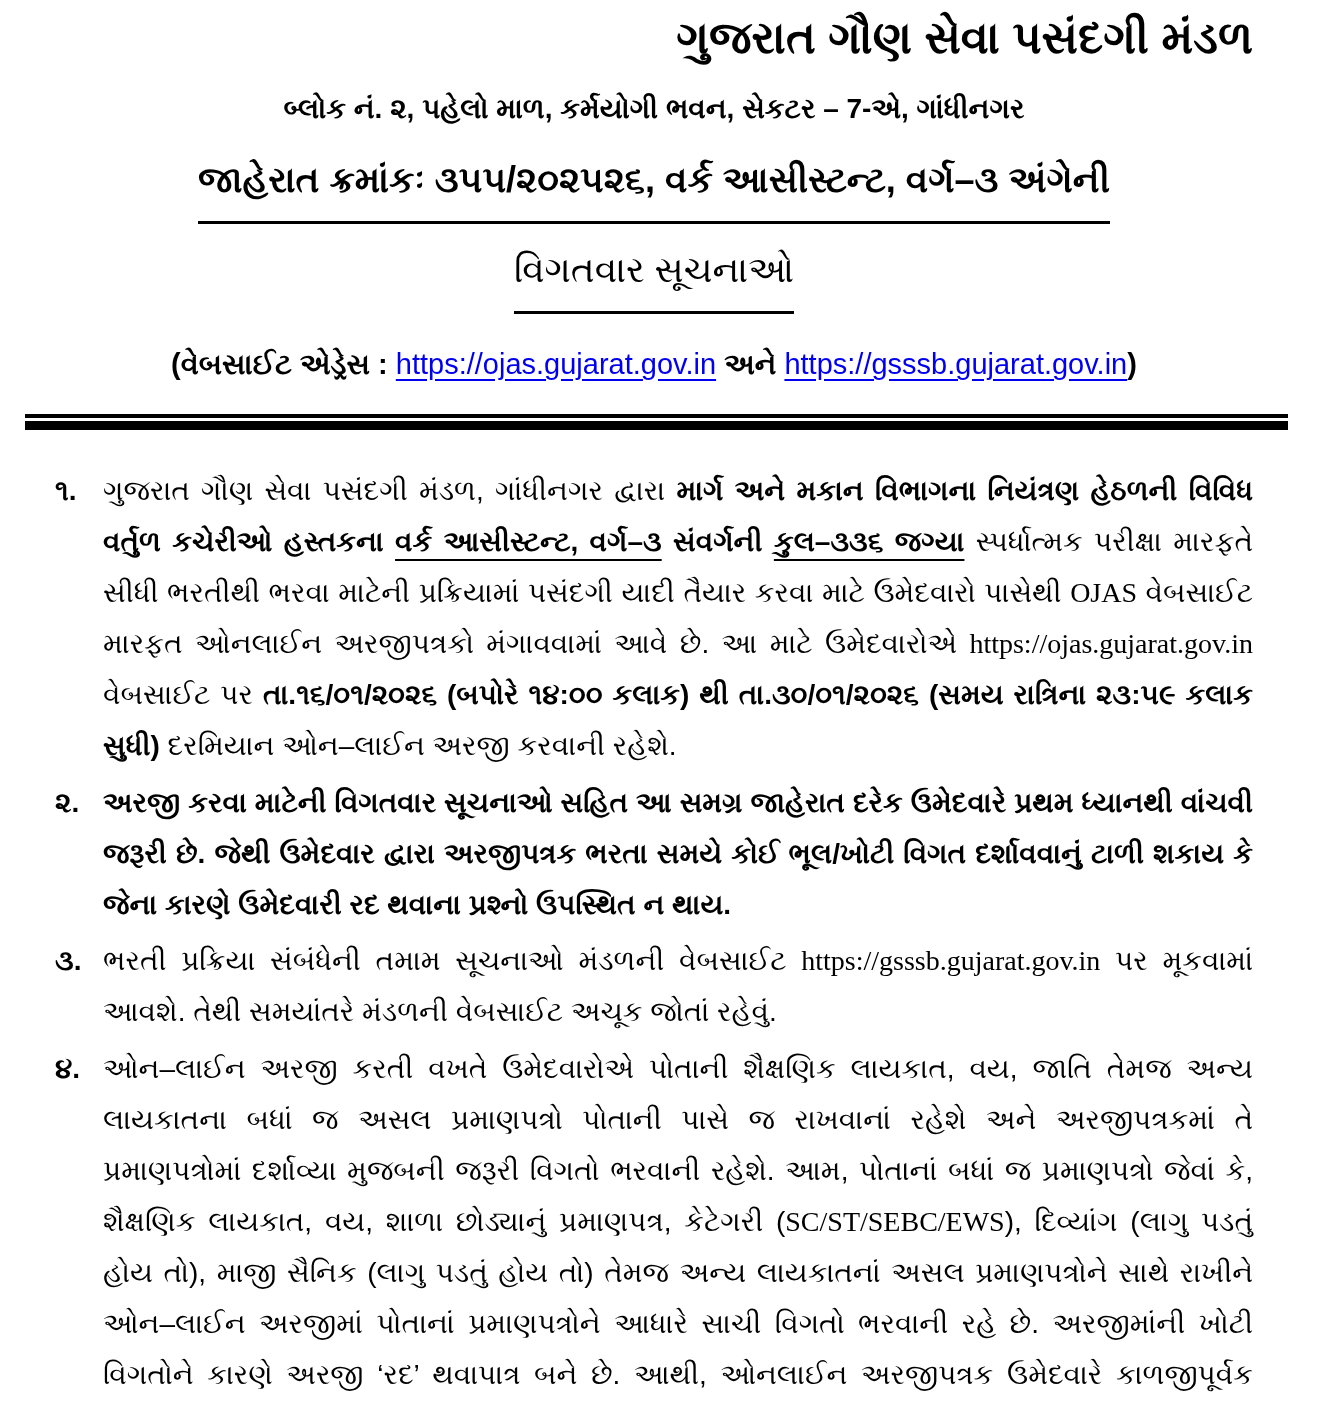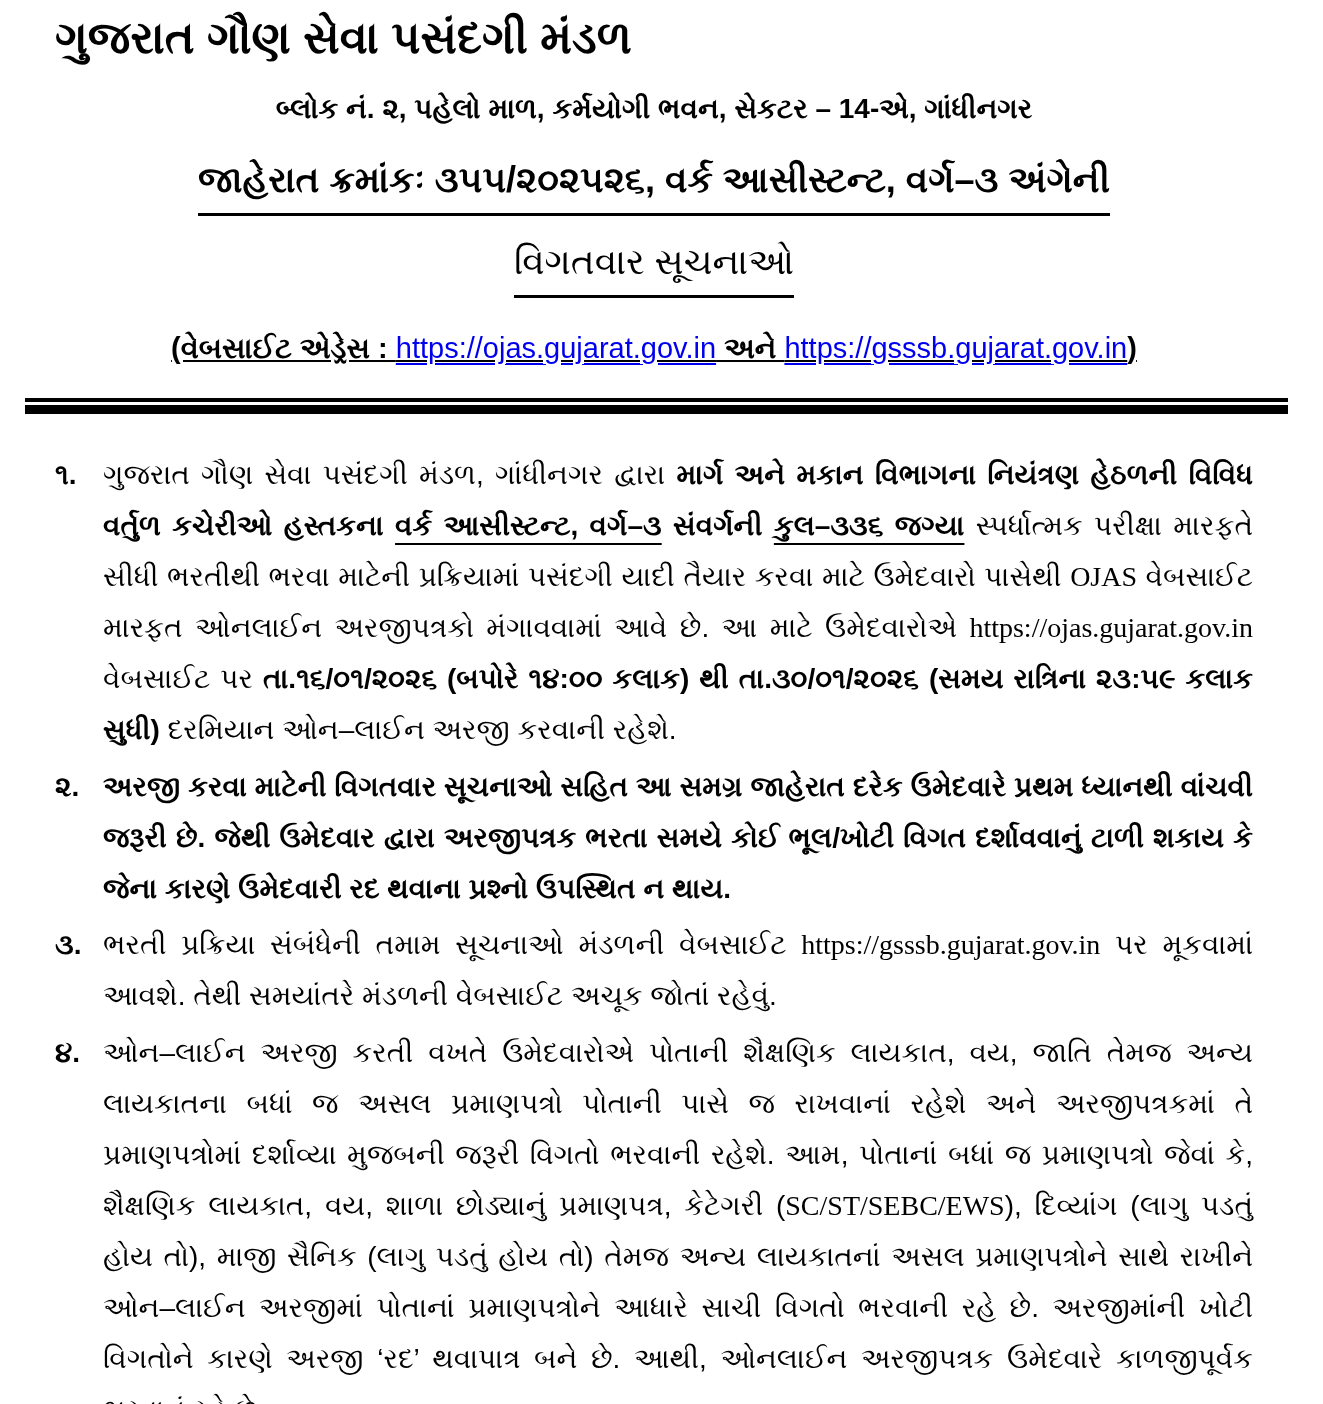--- a/index.html
+++ b/index.html
@@ -14,21 +14,21 @@
     overflow: hidden;
     font-family: "Liberation Sans", "DejaVu Sans", sans-serif;
   }
   .page {
     width: 1323px;
     box-sizing: border-box;
     padding: 6px 70px 0 55px;
   }
   
   .org-title {
-    text-align: left;
+    text-align: right;
     font-size: 45px;
     font-weight: bold;
     margin: 4px 0 0 0;
     line-height: 1.25;
   }
   .org-address {
     text-align: center;
     font-size: 28px;
     font-weight: bold;
     margin-top: 26px;
@@ -38,36 +38,35 @@
     text-align: center;
     font-size: 36px;
     font-weight: bold;
     margin-top: 32px;
     line-height: 1.2;
   }
   .advt-heading .u-block,
   .advt-subheading .u-block {
     display: inline-block;
     border-bottom: 3px solid #000;
-    padding-bottom: 12px;
+    padding-bottom: 20px;
   }
   .advt-subheading {
     text-align: center;
     font-size: 36px;
     font-weight: normal;
     margin-top: 24px;
     line-height: 1.2;
   }
   .website-line {
     text-align: center;
     font-size: 29px;
     font-weight: bold;
     margin-top: 32px;
     line-height: 1.3;
-    text-decoration: underline;
   }
   .website-line a {
     font-weight: normal;
     text-decoration: underline;
     text-underline-offset: 5px;
   }
   
   .divider {
     margin: 30px -35px 0 -30px;
   }
@@ -109,21 +108,21 @@
     font-weight: normal;
   }
 </style>
 </head>
 <body>
 
 <div class="page">
 
   <h1 class="org-title">ગુજરાત ગૌણ સેવા પસંદગી મંડળ</h1>
 
-  <div class="org-address">બ્લોક નં. ૨, પહેલો માળ, કર્મયોગી ભવન, સેકટર – 14-એ, ગાંધીનગર</div>
+  <div class="org-address">બ્લોક નં. ૨, પહેલો માળ, કર્મયોગી ભવન, સેકટર – 7-એ, ગાંધીનગર</div>
 
   <div class="advt-heading">
     <span class="u-block">જાહેરાત ક્રમાંકઃ ૩૫૫/૨૦૨૫૨૬, વર્ક આસીસ્ટન્ટ, વર્ગ–૩ અંગેની</span>
   </div>
 
   <div class="advt-subheading">
     <span class="u-block">વિગતવાર સૂચનાઓ</span>
   </div>
 
   <div class="website-line">

